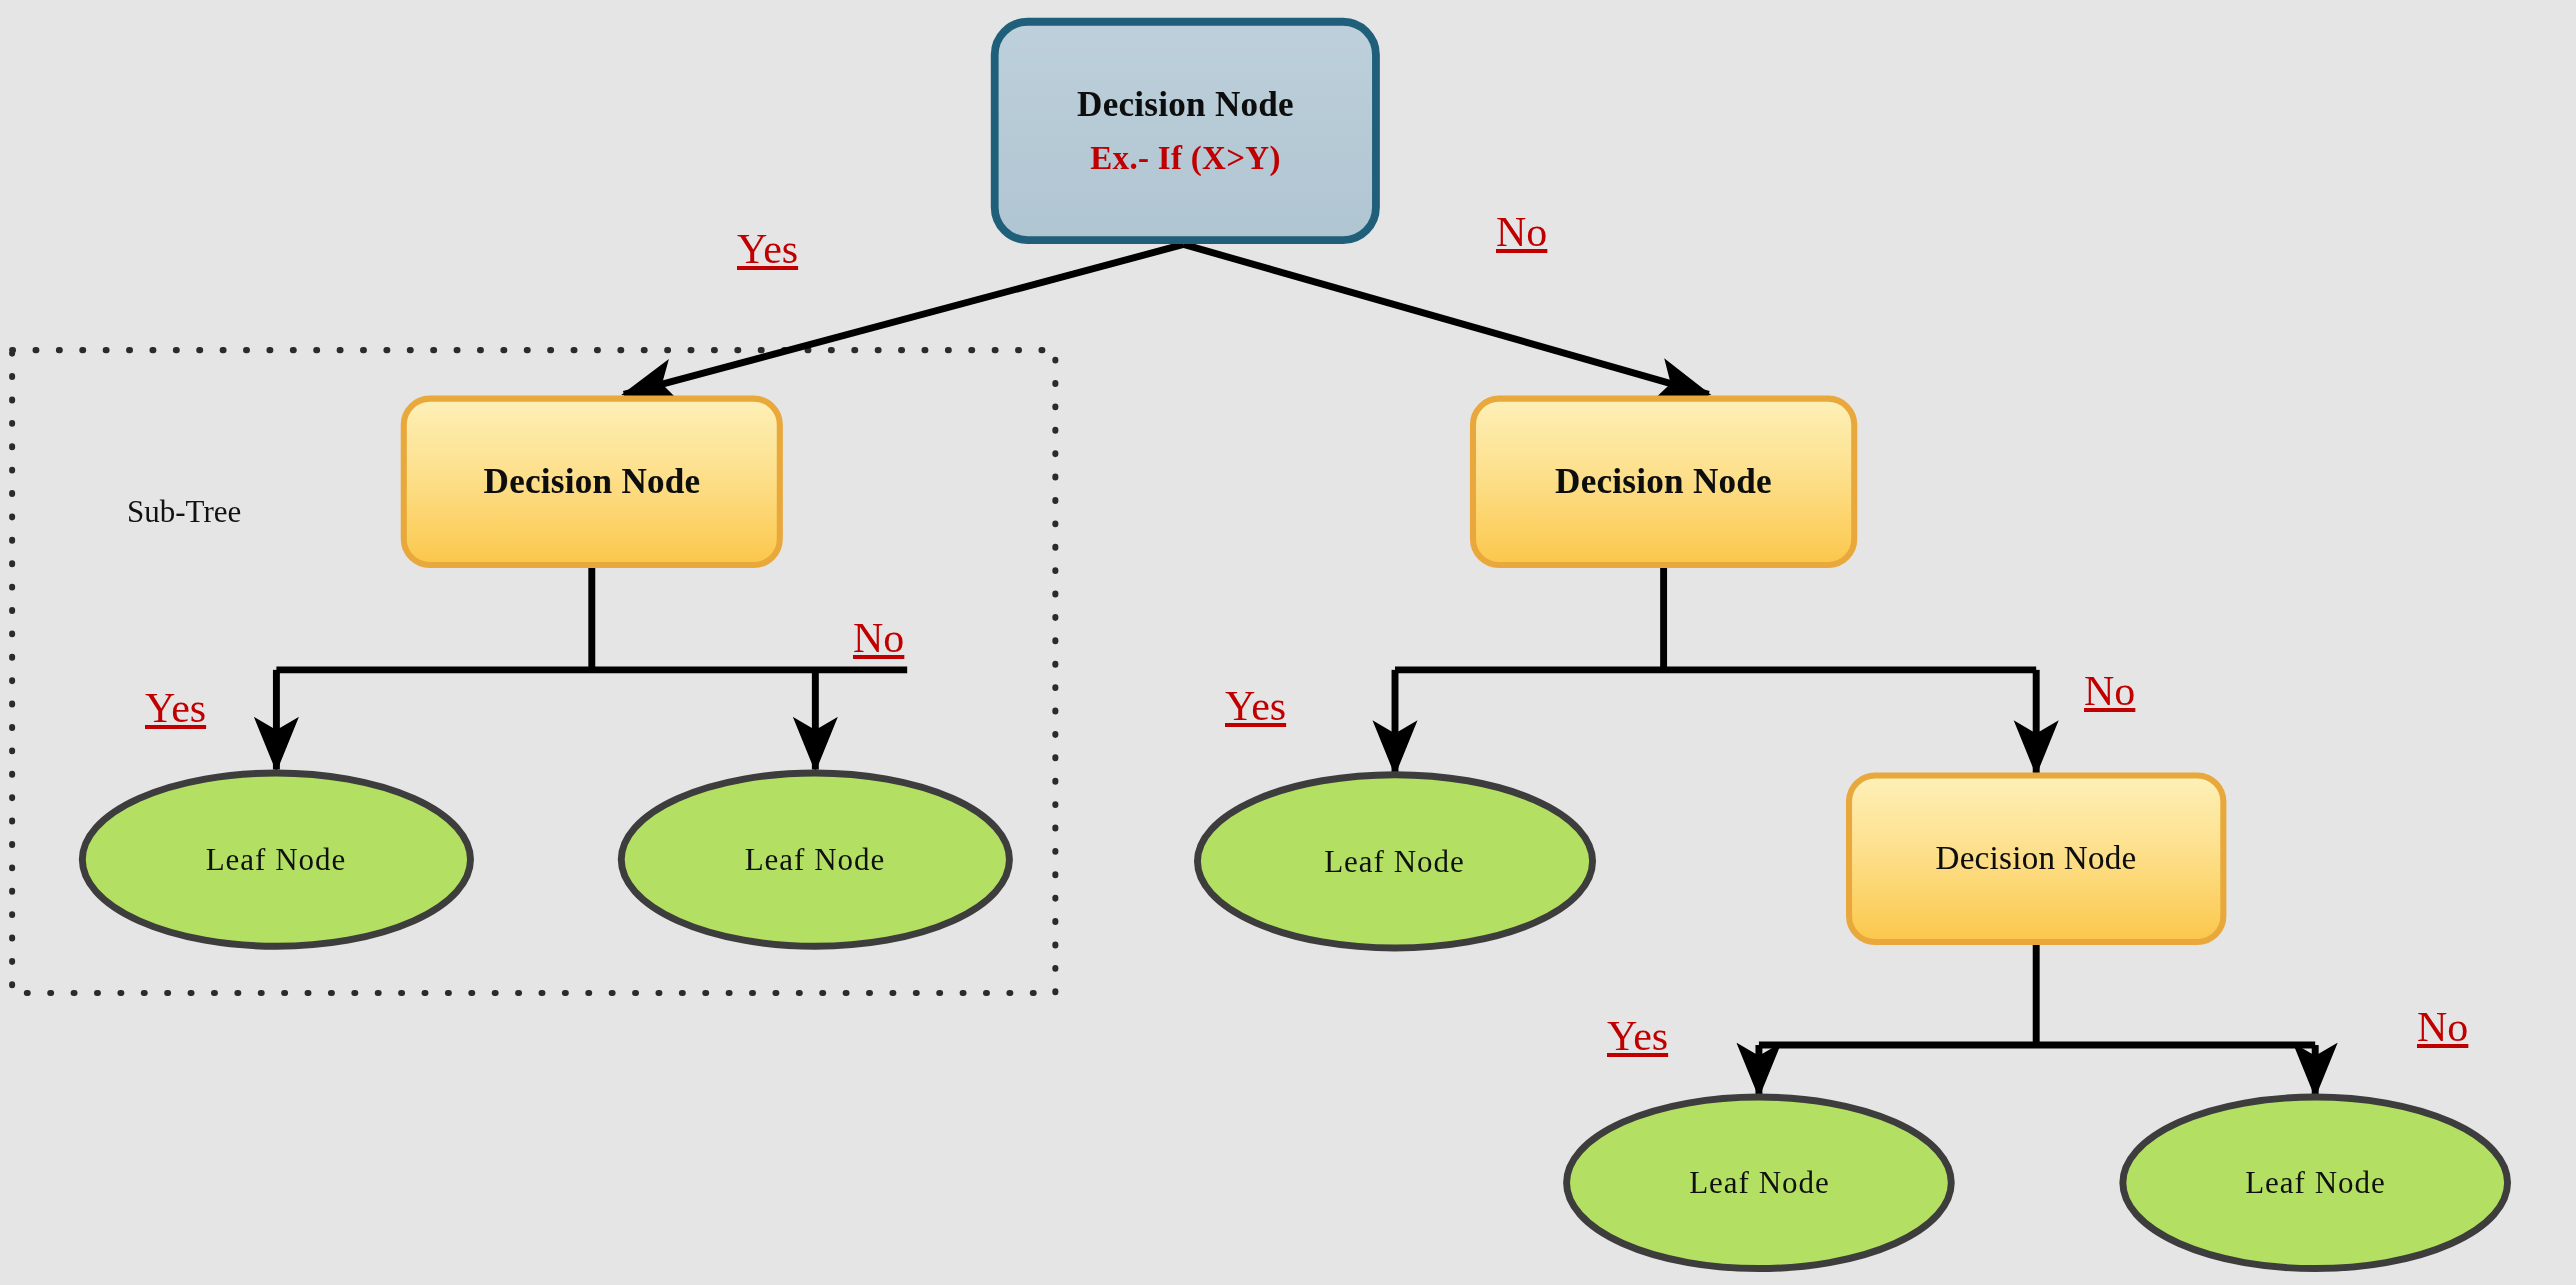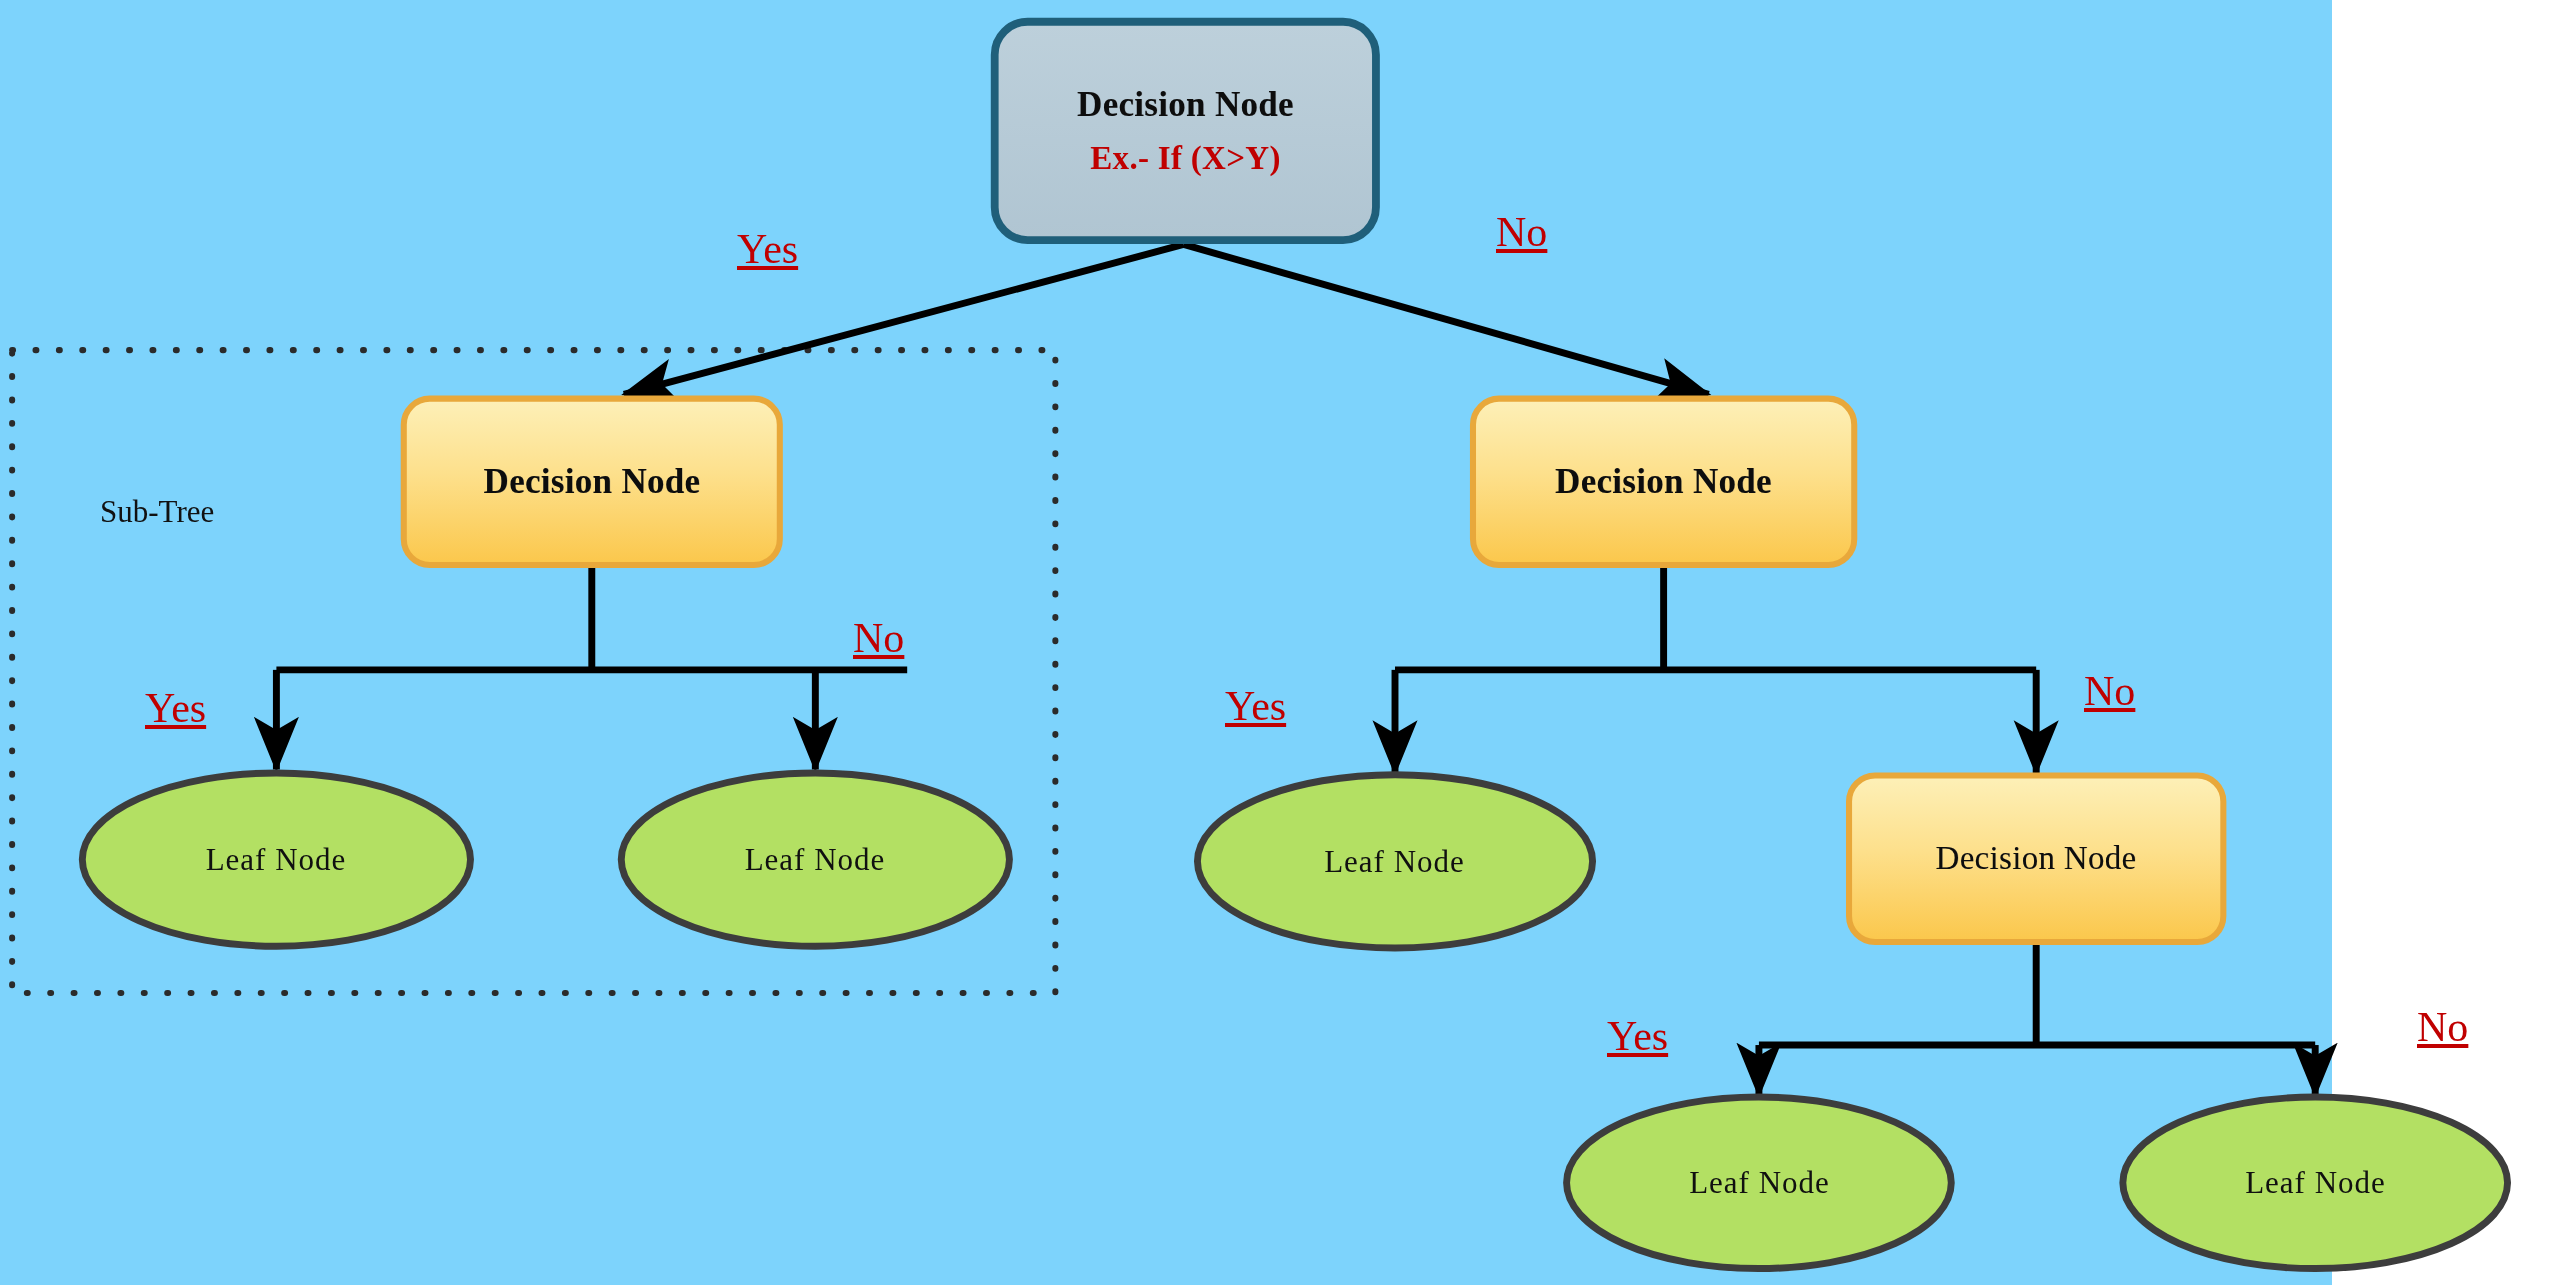--- a/index.html
+++ b/index.html
@@ -8,23 +8,23 @@
     background: #ffffff;
   }
   body {
     width: 2576px;
     height: 1286px;
     font-family: "Liberation Serif", "DejaVu Serif", serif;
     overflow: hidden;
   }
   #diagram-root {
     position: relative;
-    width: 2332px;
+    width: 2576px;
     height: 1286px;
-    background: #7dd3fc;
+    background: #e5e5e5;
   }
   svg.layer {
     position: absolute;
     top: 0;
     left: 0;
     width: 2576px;
     height: 1286px;
   }
   .node-label {
     position: absolute;
@@ -67,20 +67,21 @@
     font-weight: normal;
     white-space: nowrap;
     line-height: 1;
     text-decoration: underline;
   }
   .subtree-label {
     position: absolute;
     color: #111111;
     font-size: 31px;
     white-space: nowrap;
+    margin-left: 27px;
   }
 </style>
 </head>
 <body>
 
 <div id="diagram-root">
 
   <svg class="layer" viewBox="0 0 2973 1484">
     <defs>
       <linearGradient id="decGrad" x1="0" y1="0" x2="0" y2="1">

